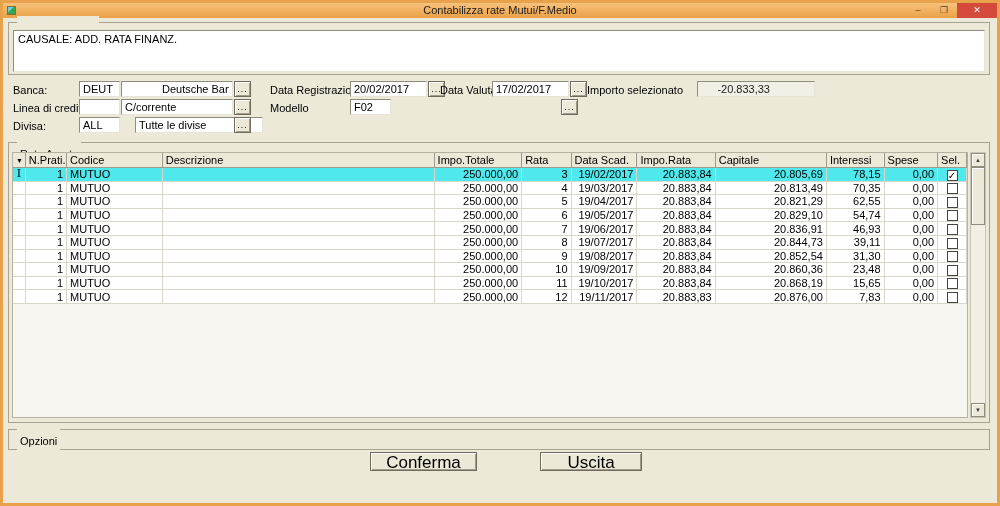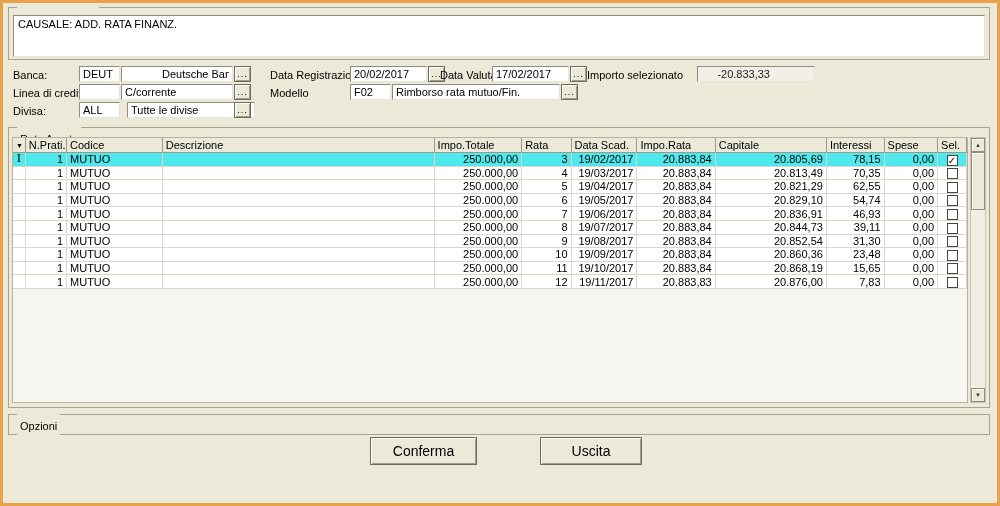--- a/index.html
+++ b/index.html
@@ -72,66 +72,74 @@
   .vscroll { position: absolute; left: 958px; top: 0; width: 16px; height: 266px;
     background: #f1eee3; border: 1px solid #c8c5b4; }
   .sb-btn { position: absolute; left: 0; width: 14px; height: 14px; background: var(--window-bg, #ece9d8);
     border: 1px solid #8f8c7c; box-shadow: inset 1px 1px 0 #fff; font-size: 6px;
     text-align: center; line-height: 13px; color: #3a3a3a; }
   .sb-up { top: 0; } .sb-down { bottom: 0; }
   .sb-thumb { position: absolute; left: 0; top: 14px; width: 14px; height: 58px;
     background: var(--window-bg, #ece9d8); border: 1px solid #8f8c7c; box-shadow: inset 1px 1px 0 #fff; }
 
   
-  .btn { position: absolute; height: 28px; background: var(--window-bg, #ece9d8);
+  .btn { position: absolute; height: 19px; background: var(--window-bg, #ece9d8);
     border: 1px solid #6f6c5f; box-shadow: inset 1px 1px 0 #fff, inset -1px -1px 0 #a19d8c;
-    font-family: inherit; font-size: 14px; color: #000; text-align: center; cursor: default; }
+    font-family: inherit; font-size: 17px; color: #000; text-align: center; cursor: default; }
   #statusbar { position: absolute; left: 0; top: 462px; width: 994px; height: 23px;
     border-top: 1px solid #b8b4a4; }
   #status-panel { position: absolute; left: 2px; right: 4px; top: 3px; bottom: 2px;
     border: 1px solid; border-color: #9a9786 #fdfdfb #fdfdfb #9a9786;
     padding: 2px 0 0 5px; font-size: 11px; color: #000; overflow: hidden; white-space: nowrap; }
   #resize-grip { position: absolute; right: 0; bottom: 2px; width: 12px; height: 12px;
     background: repeating-linear-gradient(135deg, #aaa695 0 1px, transparent 1px 4px); }
 </style>
 </head>
 <body>
 
 <div id="window">
 
+  <div id="titlebar">
+    <span id="app-icon"></span>
+    <span class="title">Contabilizza rate Mutui/F.Medio</span>
+    <span id="win-controls">
+      <span class="winbtn">–</span>
+      <span class="winbtn">❐</span>
+      <span class="winbtn close">✕</span>
+    </span>
+  </div>
 
   <div id="client">
 
     <div class="groupbox" style="left:5px; top:4px; width:982px; height:53px;">
       <span class="gb-label">Descrizione HB</span>
       <div id="desc-box" class="sunken">CAUSALE: ADD. RATA FINANZ.</div>
     </div>
 
     <span class="lbl" style="left:10px; top:66px;">Banca:</span>
     <input class="field" style="left: 76px; top: 63px; width: 41px;" value="DEUT">
     <input class="field" style="left: 118px; top: 63px; width: 112px; padding-left: 40px;" value="Deutsche Bank">
     <button class="browse" style="left:231px; top:63px;">...</button>
 
     <span class="lbl" style="left:10px; top:84px;">Linea di credito:</span>
     <input class="field" style="left: 76px; top: 81px; width: 41px; padding-left: 36px;" value="CU">
     <input class="field" style="left: 118px; top: 81px; width: 112px;" value="C/corrente">
     <button class="browse" style="left:231px; top:81px;">...</button>
 
     <span class="lbl" style="left:10px; top:102px;">Divisa:</span>
     <input class="field" style="left: 76px; top: 99px; width: 41px;" value="ALL">
-    <input class="field" style="left: 124px; top: 99px; width: 128px;" value="Tutte le divise">
+    <input class="field" style="left: 132px; top: 99px; width: 128px;" value="Tutte le divise">
     <button class="browse" style="left:231px; top:99px;">...</button>
 
     <span class="lbl" style="left:267px; top:66px;">Data Registrazione</span>
     <input class="field" style="left: 347px; top: 63px; width: 77px;" value="20/02/2017">
     <button class="browse" style="left:425px; top:63px;">...</button>
 
     <span class="lbl" style="left:267px; top:84px;">Modello</span>
     <input class="field" style="left: 347px; top: 81px; width: 41px;" value="F02">
-    <input class="field" style="left: 389px; top: 81px; width: 168px;" value="Rimborso rata mutuo/Fin.">
     <button class="browse" style="left:558px; top:81px;">...</button>
 
     <span class="lbl" style="left:437px; top:66px;">Data Valuta</span>
     <input class="field" style="left: 489px; top: 63px; width: 77px;" value="17/02/2017">
     <button class="browse" style="left:567px; top:63px;">...</button>
 
     <span class="lbl" style="left:584px; top:66px;">Importo selezionato</span>
     <input class="field ro" style="left: 694px; top: 63px; width: 118px;" value="-20.833,33">
 
     <div class="groupbox" style="left:5px; top:124px; width:982px; height:281px;">

